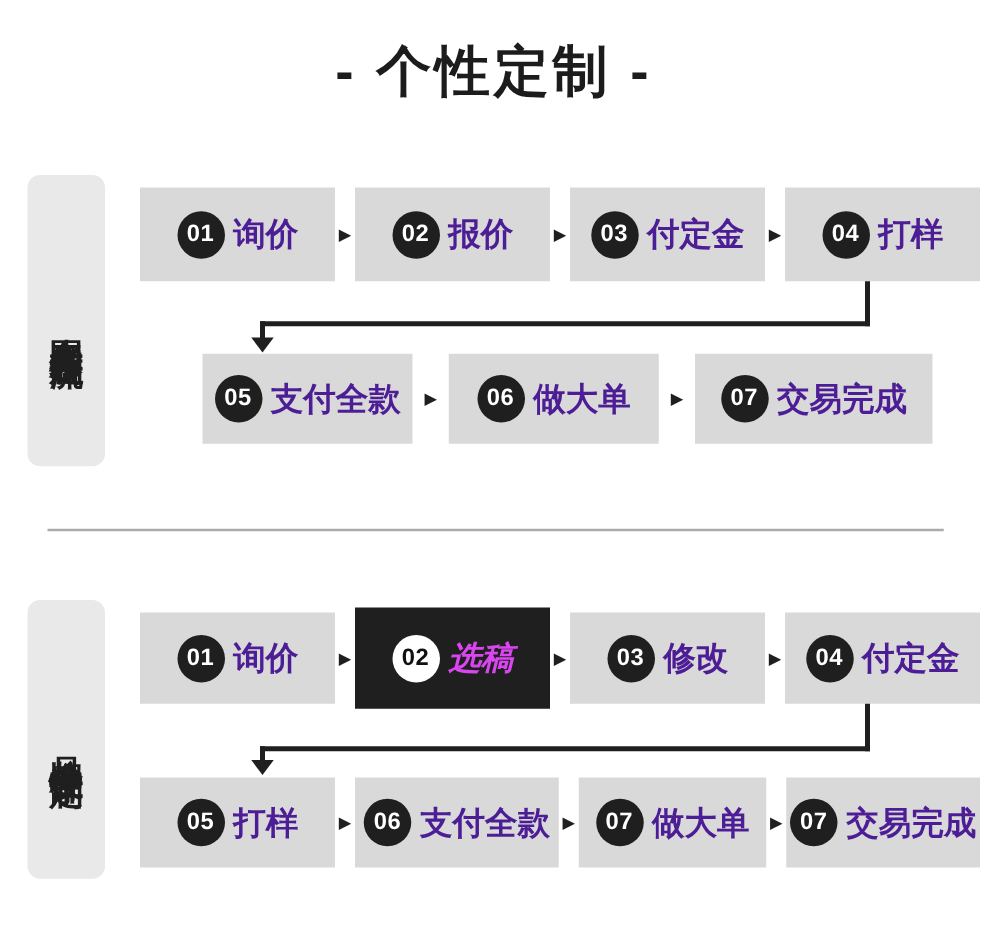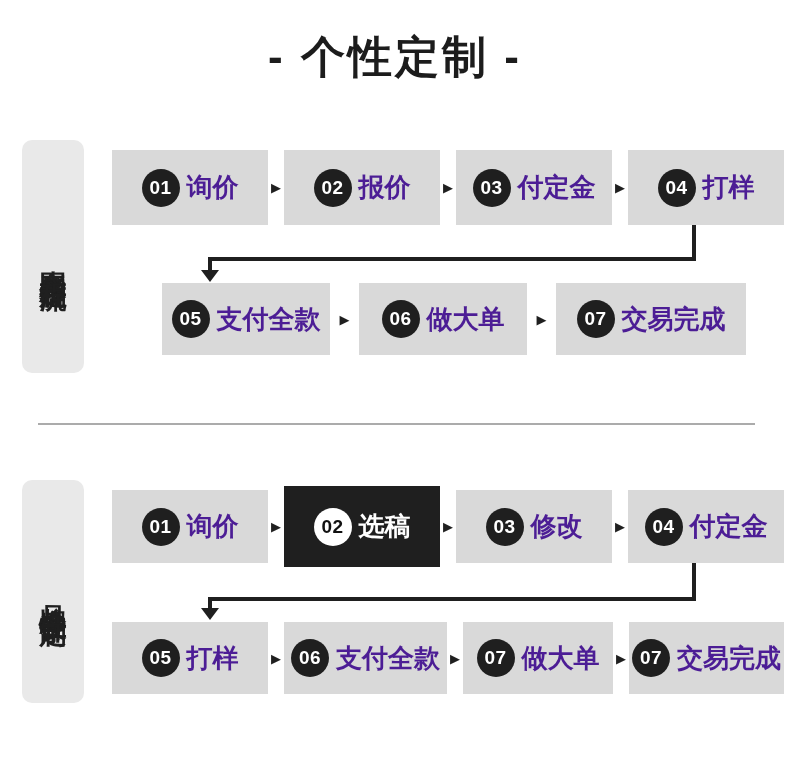--- a/index.html
+++ b/index.html
@@ -31,21 +31,21 @@
   .w156{width:156px;}.w168{width:168px;}.w190{width:190px;}
   .w163{width:163px;}.w150{width:150px;}.w155{width:155px;}
   .num{
     width:38px;height:38px;border-radius:50%;background:#1f1f1f;color:#fff;
     display:flex;align-items:center;justify-content:center;
     font-size:19px;font-weight:700;flex:none;letter-spacing:0.5px;
   }
   .slabel{font-size:26px;font-weight:700;color:#4c1d95;white-space:nowrap;}
   .step.highlight{background:#1f1f1f;height:81px;margin-top:-4px;margin-bottom:-4px;}
   .step.highlight .num{background:#fff;color:#111;}
-  .step.highlight .slabel{color:#ffffff;}
+  .step.highlight .slabel{color:#d946ef;font-style:italic;}
   .gap,.gapw{
     display:flex;align-items:center;justify-content:center;flex:none;
     font-size:13px;color:#1f1f1f;
   }
   .gap{width:16px;}
   .gapw{width:29px;}
   .divider{position:absolute;left:38px;top:423px;width:717px;height:2px;background:#ababab;}
   .vseg{position:absolute;width:4px;background:#1f1f1f;}
   .hseg{position:absolute;height:4px;background:#1f1f1f;}
   .ahead{

